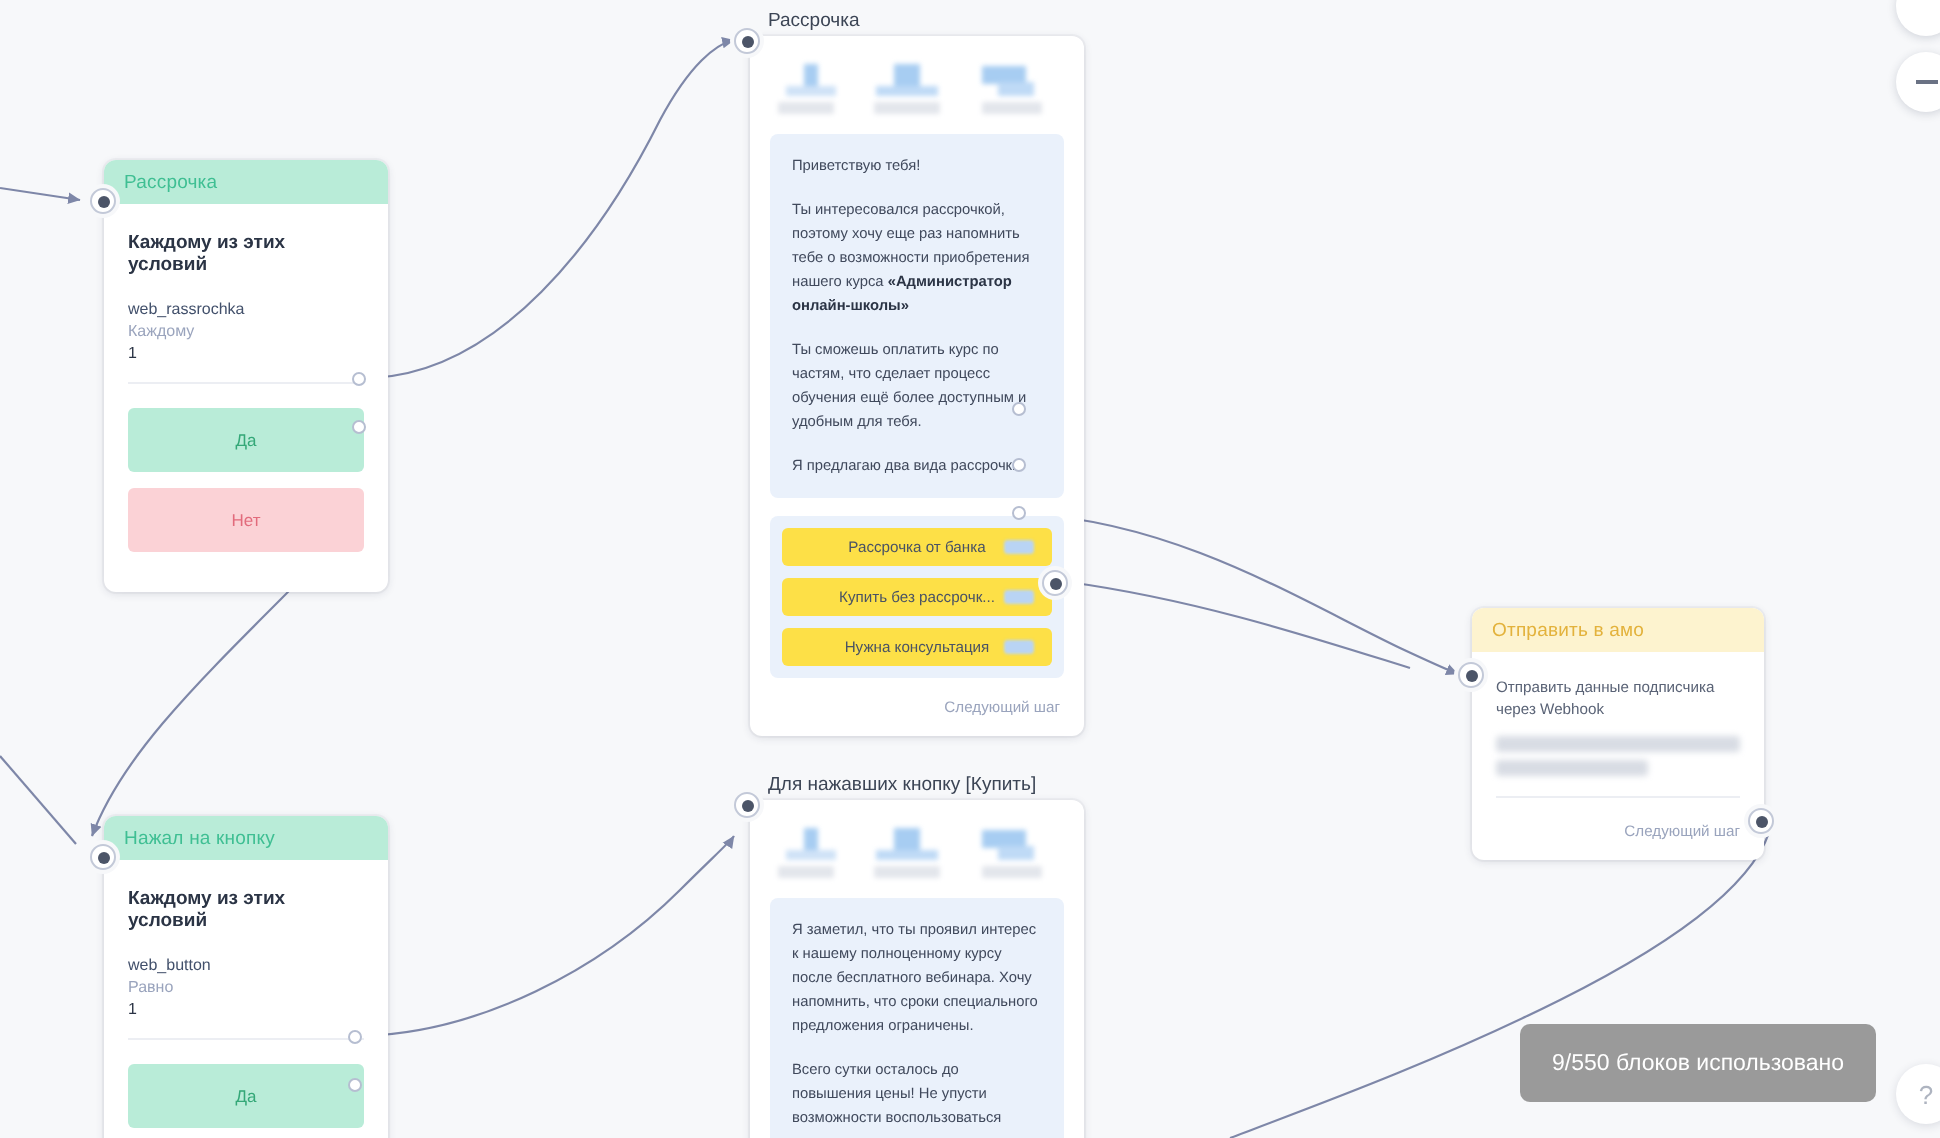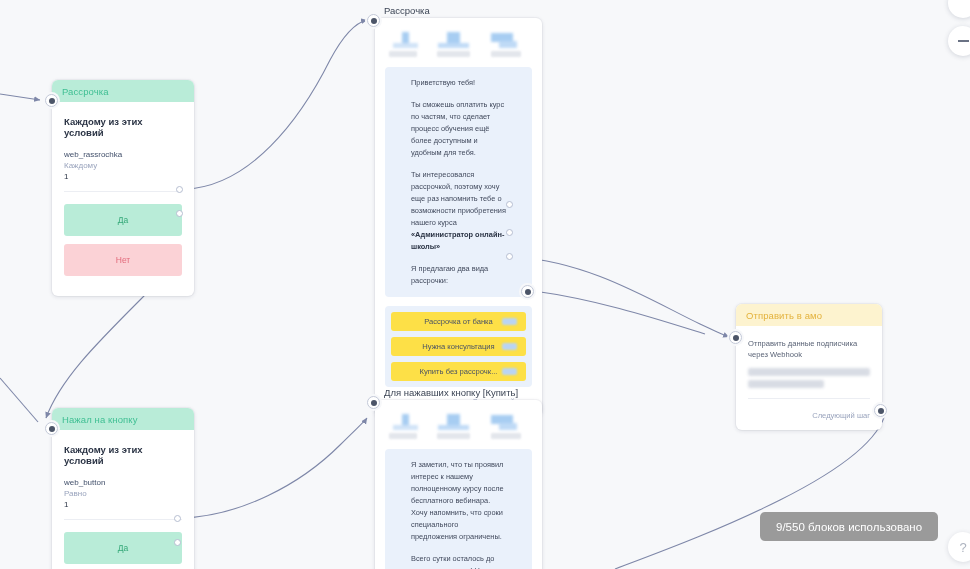--- a/index.html
+++ b/index.html
@@ -137,21 +137,21 @@
     filter: blur(1.2px);
   }
   .tl-1 { width: 28px; }
   .tl-2 { width: 33px; }
   .tl-3 { width: 30px; margin-left:6px; }
 
   .bubble {
     margin: 0 10px;
     background: #eaf1fb;
     border-radius: 4px;
-    padding: 10px 26px;
+    padding: 10px 11px;
     font-size: 7.4px;
     line-height: 1.62;
     color: #40495c;
   }
   .bubble p { margin: 0 0 10px 0; }
   .bubble p:last-child { margin-bottom: 0; }
   .bubble b { font-weight: bold; color: #2b3445; }
 
   .reply-list {
     margin: 9px 10px 0 10px;
@@ -222,21 +222,21 @@
     justify-content: center;
   }
   .zoom-btn .minus {
     width: 11px; height: 1.5px;
     background: #6a7284;
   }
 
   .blocks-badge {
     position: absolute;
     left: 760px; top: 512px;
-    height: 29px;
+    height: 39px;
     padding: 0 16px;
     border-radius: 5px;
     background: #9a9a9a;
     color: #ffffff;
     font-size: 11.5px;
     display: flex;
     align-items: center;
     z-index: 20;
   }
 
@@ -318,36 +318,36 @@
         <div class="tool-label tl-2"></div>
       </div>
       <div class="tool-item">
         <div class="tool-glyph tg-c"></div>
         <div class="tool-label tl-3"></div>
       </div>
     </div>
 
     <div class="bubble">
       <p>Приветствую тебя!</p>
+      <p>Ты интересовался рассрочкой, поэтому хочу еще раз напомнить тебе о возможности приобретения нашего курса <b>«Администратор онлайн-школы»</b></p>
       <p>Ты сможешь оплатить курс по частям, что сделает процесс обучения ещё более доступным и удобным для тебя.</p>
-      <p>Ты интересовался рассрочкой, поэтому хочу еще раз напомнить тебе о возможности приобретения нашего курса <b>«Администратор онлайн-школы»</b></p>
       <p>Я предлагаю два вида рассрочки:</p>
     </div>
 
     <div class="reply-list">
       <div class="reply-btn">
         <span>Рассрочка от банка</span>
         <span class="reply-bar"></span>
       </div>
       <div class="reply-btn">
+        <span>Купить без рассрочк...</span>
+        <span class="reply-bar"></span>
+      </div>
+      <div class="reply-btn">
         <span>Нужна консультация</span>
-        <span class="reply-bar"></span>
-      </div>
-      <div class="reply-btn">
-        <span>Купить без рассрочк...</span>
         <span class="reply-bar"></span>
       </div>
     </div>
 
     <div class="next-step">
       <span>Следующий шаг</span>
     </div>
   </div>
   <div class="port-in" style="left:367px; top:14px;"></div>
   <div class="port-out" style="left:506px; top:201px;"></div>

